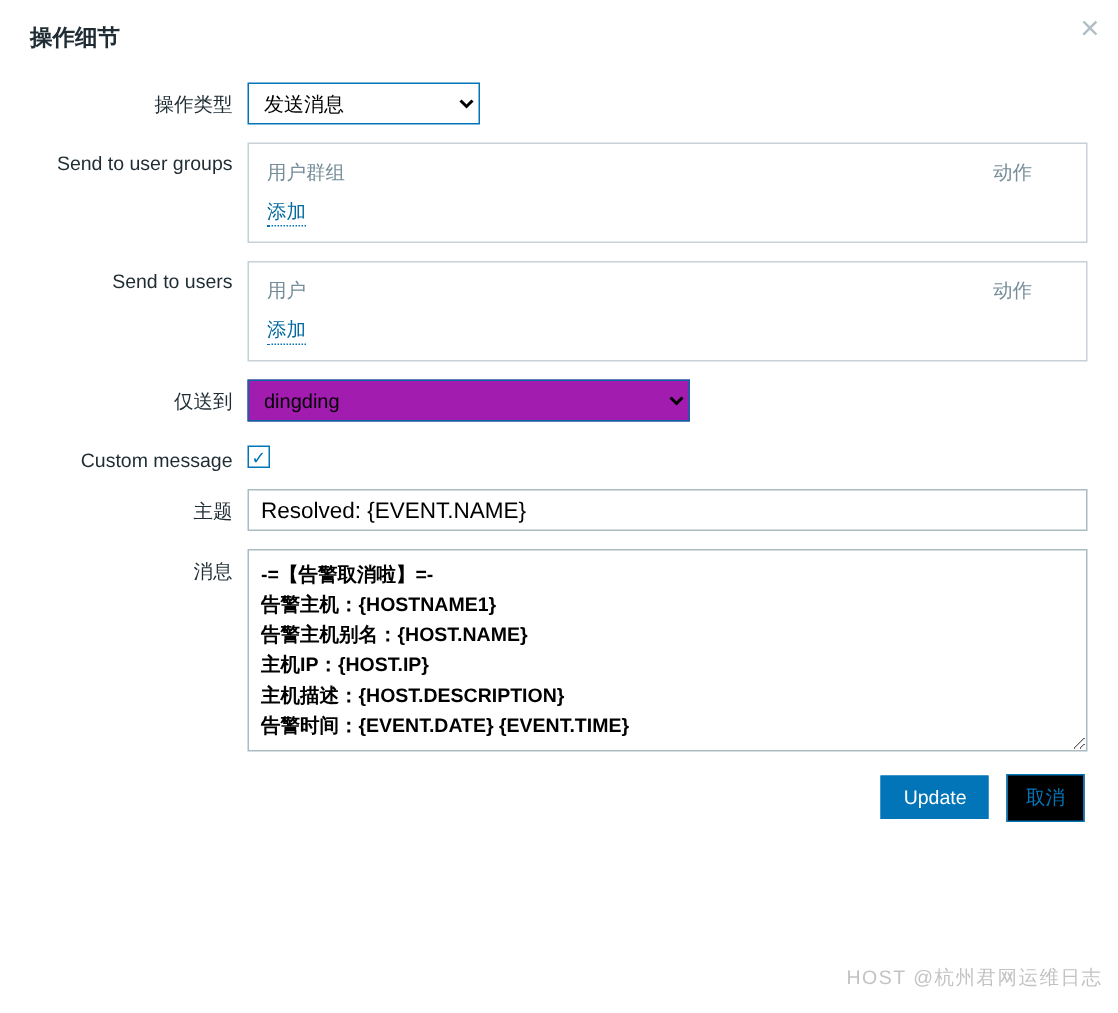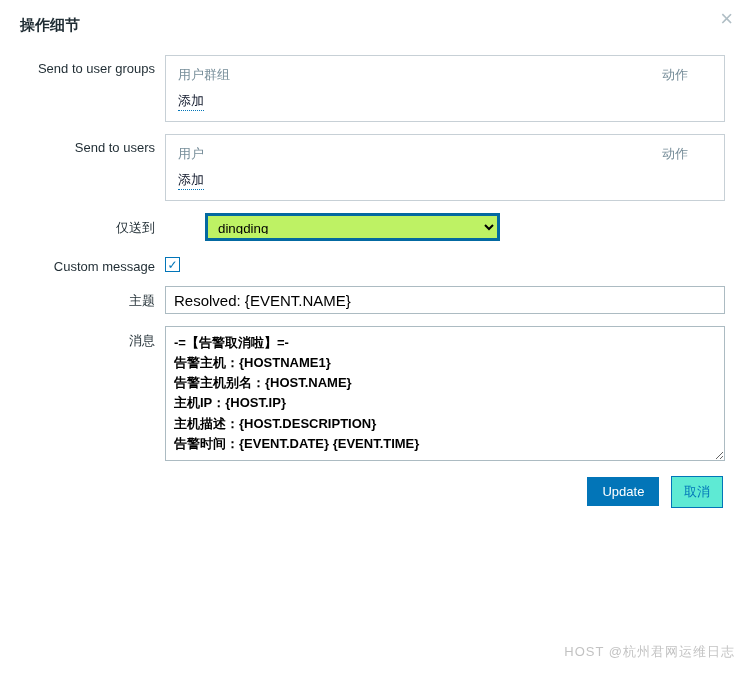--- a/index.html
+++ b/index.html
@@ -11,41 +11,49 @@
     .label { width: 145px; text-align: right; padding-right: 10px; padding-top: 6px; color: #1f2c33; }
     .field { flex: 1; }
     select.sel { border: 1px solid #0275b8; padding: 4px 6px; width: 155px; height: 28px; background: #fff; }
     .req { color: #d9534f; margin-right: 3px; }
     .note { color: #1f2c33; padding-top: 6px; }
     .box { border: 1px solid #c7d0d6; padding: 10px 12px; }
     .box-hdr { display: flex; color: #768d99; font-size: 13px; margin-bottom: 8px; }
     .col1 { flex: 1; }
     .col2 { width: 50px; }
     .box-row { display: flex; padding: 4px 0; }
-    .link { color: #0f172a; cursor: pointer; border-bottom: 1px dotted #0275b8; display: inline-block; }
-    .sel-wide { border: 3px solid #0369a1; padding: 4px 6px; width: 295px; height: 28px; background: #bef264; margin-left: 40px; }
+    .link { color: #0369a1; cursor: pointer; border-bottom: 1px dotted #0275b8; display: inline-block; }
+    .sel-wide { border: 1px solid #0369a1; padding: 4px 6px; width: 295px; height: 28px; background: #a21caf; }
     .chk { width: 15px; height: 15px; border: 1px solid #0275b8; display: inline-flex; align-items: center; justify-content: center; color: #0275b8; font-size: 12px; margin-top: 4px; cursor: pointer; }
     .txt { border: 1px solid #acbbc2; padding: 5px 8px; width: 100%; height: 28px; font-size: 15px; }
     .ta-wrap { position: relative; }
     .ta { border: 1px solid #acbbc2; padding: 6px 8px; width: 100%; height: 135px; font-size: 13px; line-height: 1.55; resize: vertical; font-family: inherit; overflow-y: scroll; font-weight: bold; }
     .btns { text-align: right; padding-right: 2px; margin-top: 8px; }
     .btn-primary { background: #0275b8; color: #fff; border: 1px solid #0275b8; padding: 6px 14px; cursor: pointer; font-size: 13px; }
-    .btn-cancel { background: #5eead4; color: #0275b8; border: 1px solid #0275b8; padding: 6px 12px; margin-left: 8px; cursor: pointer; font-size: 13px; }
+    .btn-cancel { background: #000000; color: #0275b8; border: 1px solid #0275b8; padding: 6px 12px; margin-left: 8px; cursor: pointer; font-size: 13px; }
     .watermark { position: absolute; right: 10px; bottom: 14px; color: rgba(120,120,120,0.45); font-size: 13px; pointer-events: none; letter-spacing: 1px; }
     ::-webkit-scrollbar { width: 14px; }
     ::-webkit-scrollbar-thumb { background: #9aa6ad; }
     ::-webkit-scrollbar-track { background: #e8edf0; }
   </style>
 </head>
 <body>
 
 <div class="modal">
   <div class="close-x">×</div>
   <div class="title">操作细节</div>
 
+  <div class="row">
+    <div class="label">操作类型</div>
+    <div class="field">
+      <select class="sel">
+        <option>发送消息</option>
+      </select>
+    </div>
+  </div>
 
 
   <div class="row">
     <div class="label">Send to user groups</div>
     <div class="field">
       <div class="box">
         <div class="box-hdr">
           <div class="col1">用户群组</div>
           <div class="col2">动作</div>
         </div>

